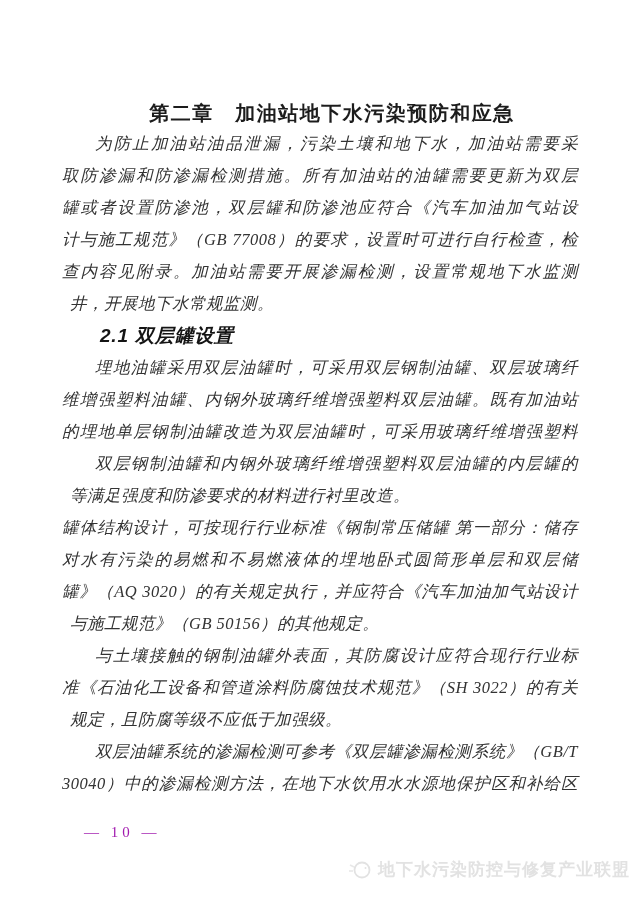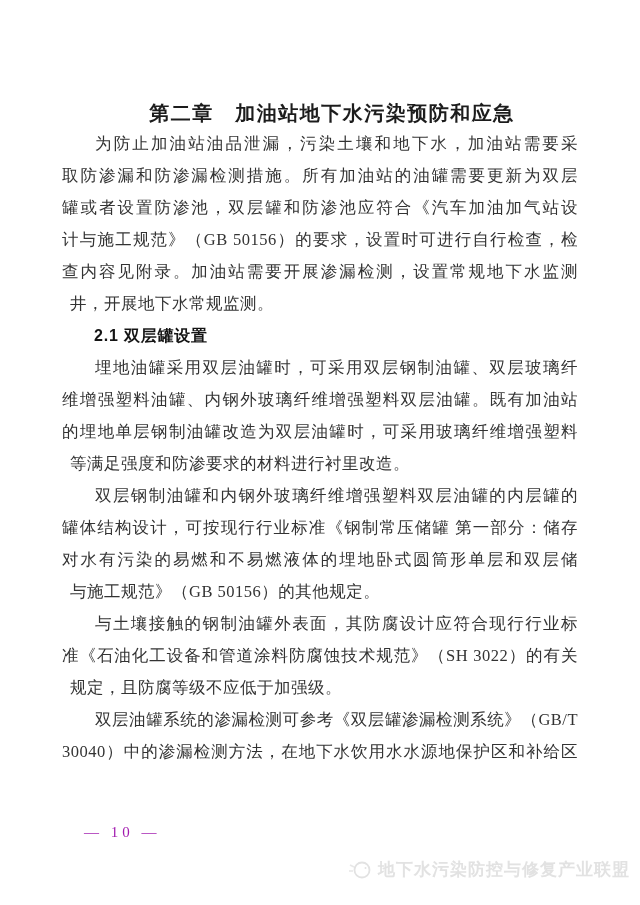--- a/index.html
+++ b/index.html
@@ -24,27 +24,28 @@
   .body-text{
     position:absolute;top:128px;left:62px;width:516px;
     font-size:16.5px;line-height:32px;
   }
   .line{
     height:32px;
     letter-spacing:0.5px;
     text-align:justify;
     text-align-last:justify;
     white-space:nowrap;
+    font-style:italic;
   }
   .line.indent{text-indent:2em;}
   .line.last{text-align-last:left;margin-left:8px;}
   .line.heading{
     font-family:"Liberation Sans","DejaVu Sans",sans-serif;
     font-weight:bold;
-    font-size:16px;
+    font-size:19px;
     color:#141414;
     text-indent:2em;
     text-align-last:left;
     letter-spacing:0.8px;
   }
   .page-number{
     position:absolute;left:84px;top:824px;
     font-size:15px;
     letter-spacing:4px;
     color:#a21caf;
@@ -65,34 +66,35 @@
 <body>
 
 <div class="page">
 
   <h1 class="title">第二章　加油站地下水污染预防和应急</h1>
 
   <div class="body-text">
     <div class="line indent">为防止加油站油品泄漏，污染土壤和地下水，加油站需要采</div>
     <div class="line">取防渗漏和防渗漏检测措施。所有加油站的油罐需要更新为双层</div>
     <div class="line">罐或者设置防渗池，双层罐和防渗池应符合《汽车加油加气站设</div>
-    <div class="line">计与施工规范》（GB 50156）的要求，设置时可进行自行检查，检</div>
+    <div class="line">计与施工规范》（GB 77008）的要求，设置时可进行自行检查，检</div>
     <div class="line">查内容见附录。加油站需要开展渗漏检测，设置常规地下水监测</div>
     <div class="line last">井，开展地下水常规监测。</div>
 
     <div class="line heading">2.1 双层罐设置</div>
 
     <div class="line indent">埋地油罐采用双层油罐时，可采用双层钢制油罐、双层玻璃纤</div>
     <div class="line">维增强塑料油罐、内钢外玻璃纤维增强塑料双层油罐。既有加油站</div>
     <div class="line">的埋地单层钢制油罐改造为双层油罐时，可采用玻璃纤维增强塑料</div>
+    <div class="line indent">双层钢制油罐和内钢外玻璃纤维增强塑料双层油罐的内层罐的</div>
+
     <div class="line last">等满足强度和防渗要求的材料进行衬里改造。</div>
-
-    <div class="line indent">双层钢制油罐和内钢外玻璃纤维增强塑料双层油罐的内层罐的</div>
     <div class="line">罐体结构设计，可按现行行业标准《钢制常压储罐 第一部分：储存</div>
     <div class="line">对水有污染的易燃和不易燃液体的埋地卧式圆筒形单层和双层储</div>
+    <div class="line">罐》（AQ 3020）的有关规定执行，并应符合《汽车加油加气站设计</div>
     <div class="line last">与施工规范》（GB 50156）的其他规定。</div>
 
     <div class="line indent">与土壤接触的钢制油罐外表面，其防腐设计应符合现行行业标</div>
     <div class="line">准《石油化工设备和管道涂料防腐蚀技术规范》（SH 3022）的有关</div>
     <div class="line last">规定，且防腐等级不应低于加强级。</div>
 
     <div class="line indent">双层油罐系统的渗漏检测可参考《双层罐渗漏检测系统》（GB/T</div>
     <div class="line">30040）中的渗漏检测方法，在地下水饮用水水源地保护区和补给区</div>
   </div>
 

